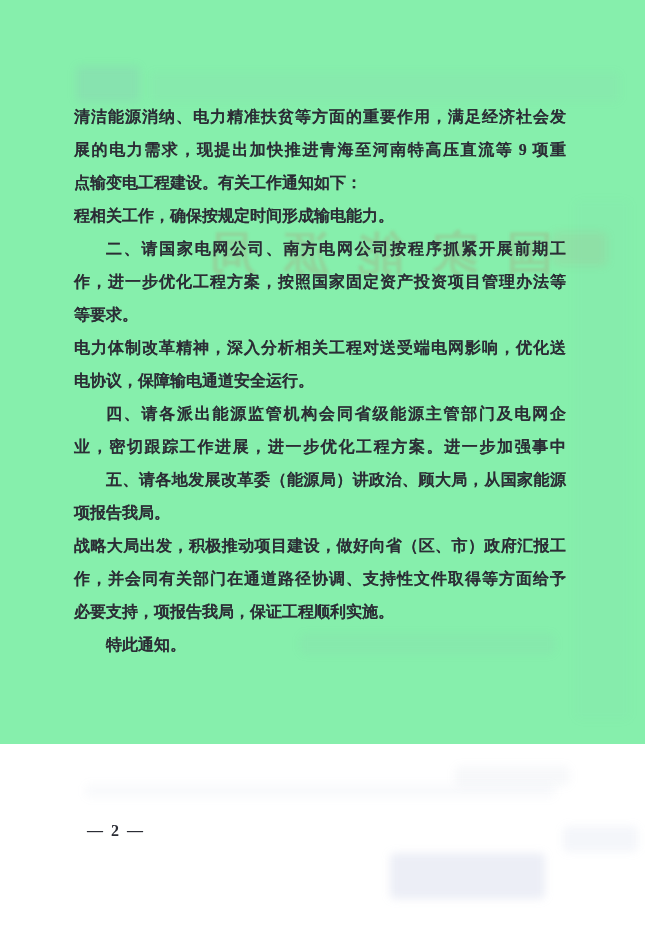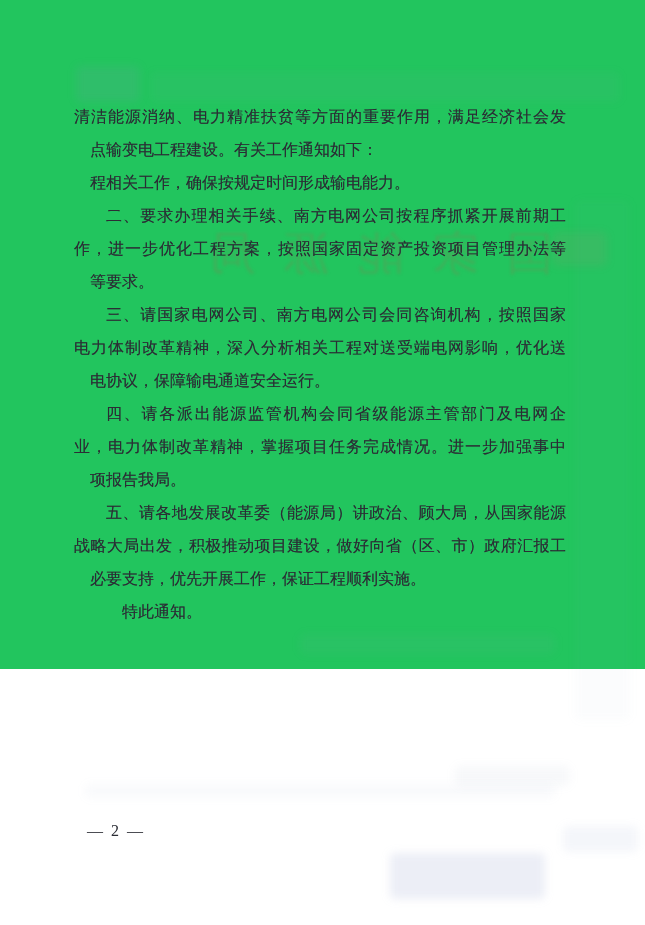--- a/index.html
+++ b/index.html
@@ -6,44 +6,45 @@
     margin: 0;
     padding: 0;
     width: 645px;
     height: 925px;
     overflow: hidden;
     background: #ffffff;
   }
   .scan-page {
     position: relative;
     width: 645px;
-    height: 669px;
-    background: #22c55e;
+    height: 744px;
+    background: #86efac;
     font-family: "Liberation Serif", "DejaVu Serif", serif;
+    font-weight: bold;
   }
   
   .doc-body {
     position: absolute;
     left: 74px;
     top: 100px;
     width: 492px;
     color: #2b2d35;
     font-size: 16px;
     text-shadow: 0 0 0.5px rgba(43,45,53,0.55);
   }
   .line {
     height: 33px;
     line-height: 33px;
     white-space: nowrap;
     text-align: justify;
     text-align-last: justify;
     text-justify: inter-character;
     overflow: visible;
   }
-  .line.para-end { text-align-last: left; white-space: normal; margin-left: 16px; }
+  .line.para-end { text-align-last: left; white-space: normal; }
   .line.indent { text-indent: 2em; }
   
   .page-number {
     position: absolute;
     left: 87px;
     top: 822px;
     font-size: 16px;
     letter-spacing: 2px;
     color: #2b2d35;
   }
@@ -93,32 +94,33 @@
   <div class="smudge sm-5"></div>
   <div class="smudge sm-6"></div>
   <div class="smudge sm-7"></div>
   <div class="smudge sm-8"></div>
   <div class="smudge sm-9"></div>
 
   <div class="red-bleed">国家能源局</div>
 
   <div class="doc-body" id="doc-body">
       <div class="line">清洁能源消纳、电力精准扶贫等方面的重要作用，满足经济社会发</div>
+      <div class="line">展的电力需求，现提出加快推进青海至河南特高压直流等 9 项重</div>
       <div class="line para-end">点输变电工程建设。有关工作通知如下：</div>
       <div class="line para-end">程相关工作，确保按规定时间形成输电能力。</div>
-      <div class="line indent">二、要求办理相关手续、南方电网公司按程序抓紧开展前期工</div>
+      <div class="line indent">二、请国家电网公司、南方电网公司按程序抓紧开展前期工</div>
       <div class="line">作，进一步优化工程方案，按照国家固定资产投资项目管理办法等</div>
       <div class="line para-end">等要求。</div>
-      <div class="line indent">三、请国家电网公司、南方电网公司会同咨询机构，按照国家</div>
       <div class="line">电力体制改革精神，深入分析相关工程对送受端电网影响，优化送</div>
       <div class="line para-end">电协议，保障输电通道安全运行。</div>
       <div class="line indent">四、请各派出能源监管机构会同省级能源主管部门及电网企</div>
-      <div class="line">业，电力体制改革精神，掌握项目任务完成情况。进一步加强事中</div>
+      <div class="line">业，密切跟踪工作进展，进一步优化工程方案。进一步加强事中</div>
+      <div class="line indent">五、请各地发展改革委（能源局）讲政治、顾大局，从国家能源</div>
       <div class="line para-end">项报告我局。</div>
-      <div class="line indent">五、请各地发展改革委（能源局）讲政治、顾大局，从国家能源</div>
       <div class="line">战略大局出发，积极推动项目建设，做好向省（区、市）政府汇报工</div>
-      <div class="line para-end">必要支持，优先开展工作，保证工程顺利实施。</div>
+      <div class="line">作，并会同有关部门在通道路径协调、支持性文件取得等方面给予</div>
+      <div class="line para-end">必要支持，项报告我局，保证工程顺利实施。</div>
       <div class="line indent para-end">特此通知。</div>
     </div>
 
   <div class="page-number">— 2 —</div>
 
 </div>
 
 </body></html>

